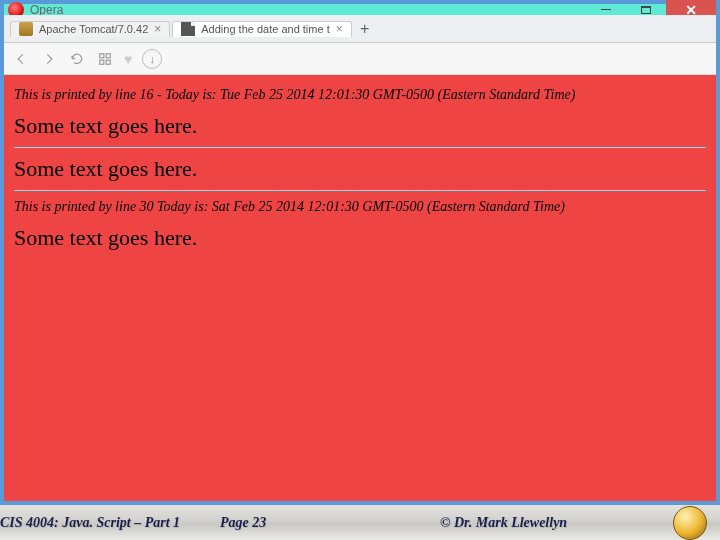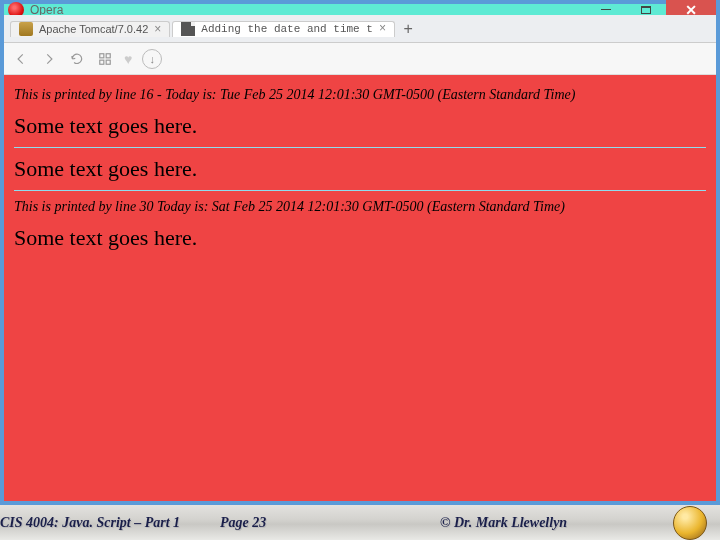--- a/index.html
+++ b/index.html
@@ -8,21 +8,21 @@
   .titlebar { height: 15px; background: #5eead4; display: flex; align-items: center; padding-left: 4px; border-top: 4px solid #5a9ad8; }
   .opera-logo { width: 16px; height: 16px; border-radius: 50%; background: radial-gradient(circle at 40% 35%, #ff6a6a 10%, #d11 60%, #900 100%); margin-right: 6px; }
   .titlebar .title { color: #666; font-size: 12px; }
   .winbtns { margin-left: auto; display: flex; height: 22px; }
   .winbtn { width: 40px; display: flex; align-items: center; justify-content: center; color: #555; font-size: 12px; }
   .winbtn.min span { width: 10px; border-bottom: 1px solid #444; display: block; }
   .winbtn.max span { width: 10px; height: 8px; border: 1px solid #444; border-top: 2px solid #444; display: block; }
   .winbtn.close { background: #d9534f; color: #fff; width: 50px; font-size: 14px; font-weight: bold; }
   .tabbar { height: 28px; background: #eceef1; border-bottom: 1px solid #ccc; display: flex; align-items: center; padding-left: 6px; gap: 2px; }
   .tab { height: 16px; display: flex; align-items: center; padding: 0 8px; border: 1px solid #ccc; border-bottom: none; border-radius: 3px 3px 0 0; font-size: 11px; color: #555; gap: 6px; background: #f1f1f1; }
-  .tab.active { background: #fff; font-family: Liberation Mono, monospace; }
+  .tab.active { background: #fff; }
   .favicon { width: 14px; height: 14px; display: inline-block; }
   .favicon.tomcat { background: linear-gradient(#c9a24b,#a07820); border-radius: 2px; }
   .favicon.doc { background: #555; position: relative; }
   .favicon.doc::after { content:""; position:absolute; top:0; right:0; width:4px; height:4px; background:#f1f1f1; }
   .tab .x { color: #888; font-size: 12px; }
   .newtab { width: 22px; height: 22px; display:flex; align-items:center; justify-content:center; color:#666; font-size:16px; }
   .navrow { height: 32px; background:#f7f7f7; border-bottom:1px solid #ddd; display:flex; align-items:center; padding: 0 8px; gap:10px; }
   .navbtn { width:18px; height:18px; display:flex; align-items:center; justify-content:center; color:#999; font-size:14px; }
   .navbtn svg { width:14px; height:14px; stroke:#999; fill:none; stroke-width:2; }
   .urlbox { flex:1; height:22px; border:1px solid #ccc; border-radius:3px; background:#fff; display:flex; align-items:center; padding:0 6px; gap:6px; color:#777; font-size:11px; }

